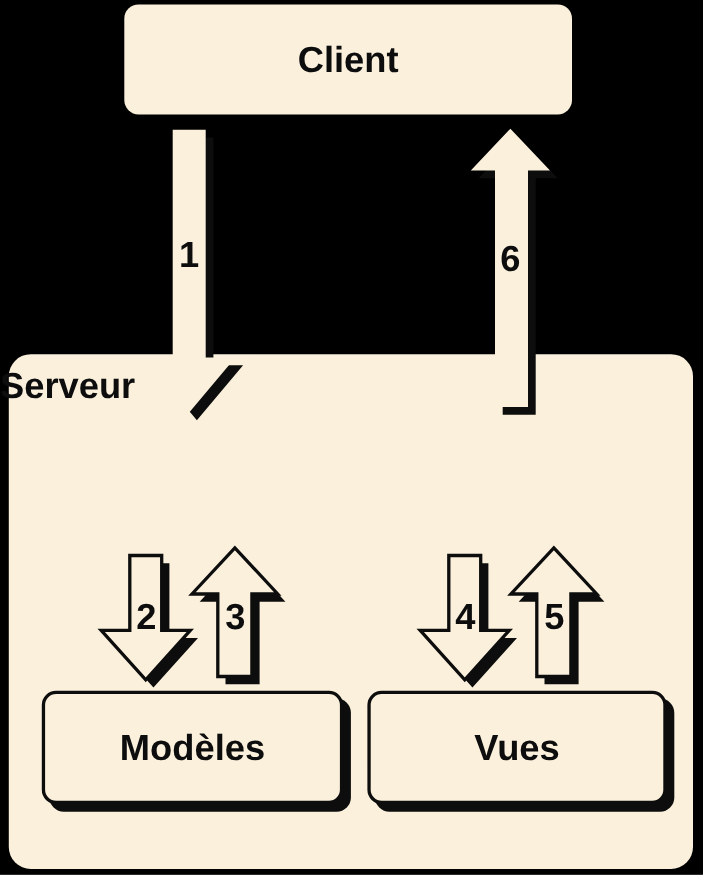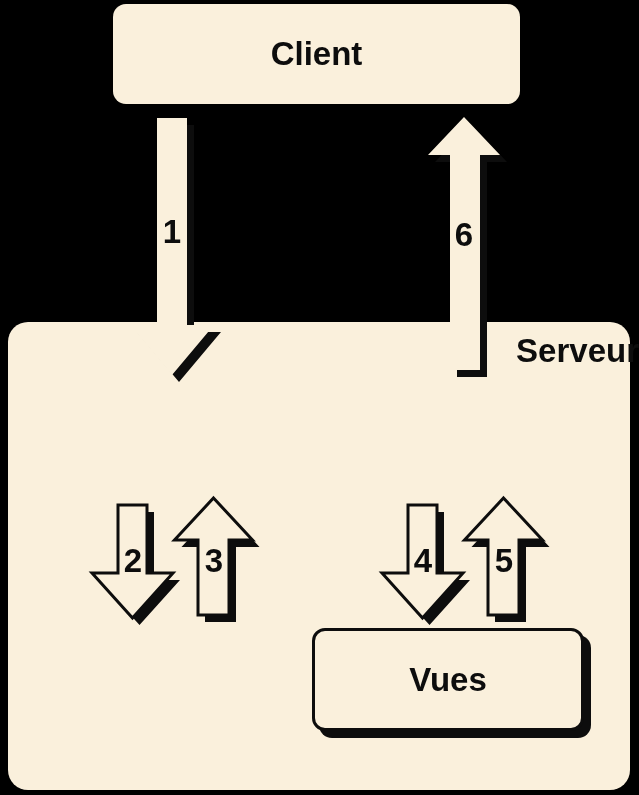--- a/index.html
+++ b/index.html
@@ -35,40 +35,40 @@
     z-index:1;
   }
   .serveur{
     left:8px;top:322px;width:622px;height:468px;
     border-radius:20px;
     z-index:1;
   }
   .serveur-label{
     position:absolute;
     left:0;top:332px;width:639px;
-    text-align:right;
+    text-align:left;
     font-weight:bold;font-size:33px;
     z-index:2;
   }
   .controleur{
     left:33px;top:386px;width:565px;height:117px;
     border:3px solid var(--ink);
     border-radius:15px;
     box-shadow:7px 7px 0 var(--ink);
     z-index:2;
   }
   .modeles{
     left:38px;top:628px;width:274px;height:103px;
     border:3px solid var(--ink);
     border-radius:13px;
     box-shadow:7px 7px 0 var(--ink);
     z-index:2;
   }
   .vues{
-    left:312px;top:628px;width:272px;height:103px;
+    left:334px;top:628px;width:272px;height:103px;
     border:3px solid var(--ink);
     border-radius:13px;
     box-shadow:7px 7px 0 var(--ink);
     z-index:2;
   }
   .arrow-svg{position:absolute;z-index:3;overflow:visible;}
   .arrow-shadow{fill:var(--ink);stroke:none;}
   .arrow-plain{fill:var(--cream);stroke:none;}
   .arrow-outlined{fill:var(--cream);stroke:var(--ink);stroke-width:3;stroke-linejoin:miter;}
   .digit{
@@ -92,20 +92,23 @@
 <div class="stage">
 
   <div class="box client">
     <span class="box-label">Client</span>
   </div>
 
   <div class="box serveur"></div>
   <div class="serveur-label">Serveur</div>
 
 
+  <div class="box modeles">
+    <span class="box-label">Modèles</span>
+  </div>
 
   <div class="box vues">
     <span class="box-label">Vues</span>
   </div>
 
   <svg class="arrow-svg" style="left:120px;top:112px;" width="110" height="280" viewBox="0 0 110 280">
     <polygon class="arrow-shadow" transform="translate(7,7)" points="37,6 67,6 67,213 94,213 52,263 10,213 37,213"></polygon>
     <polygon class="arrow-plain" points="37,6 67,6 67,213 94,213 52,263 10,213 37,213"></polygon>
   </svg>
 

